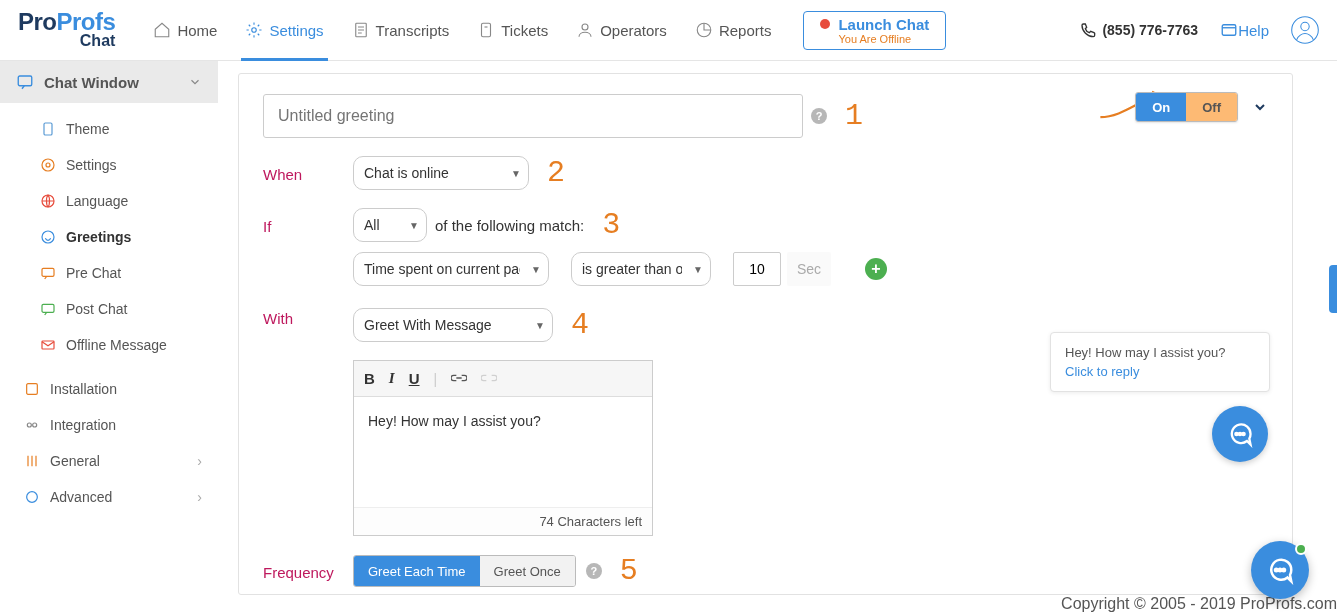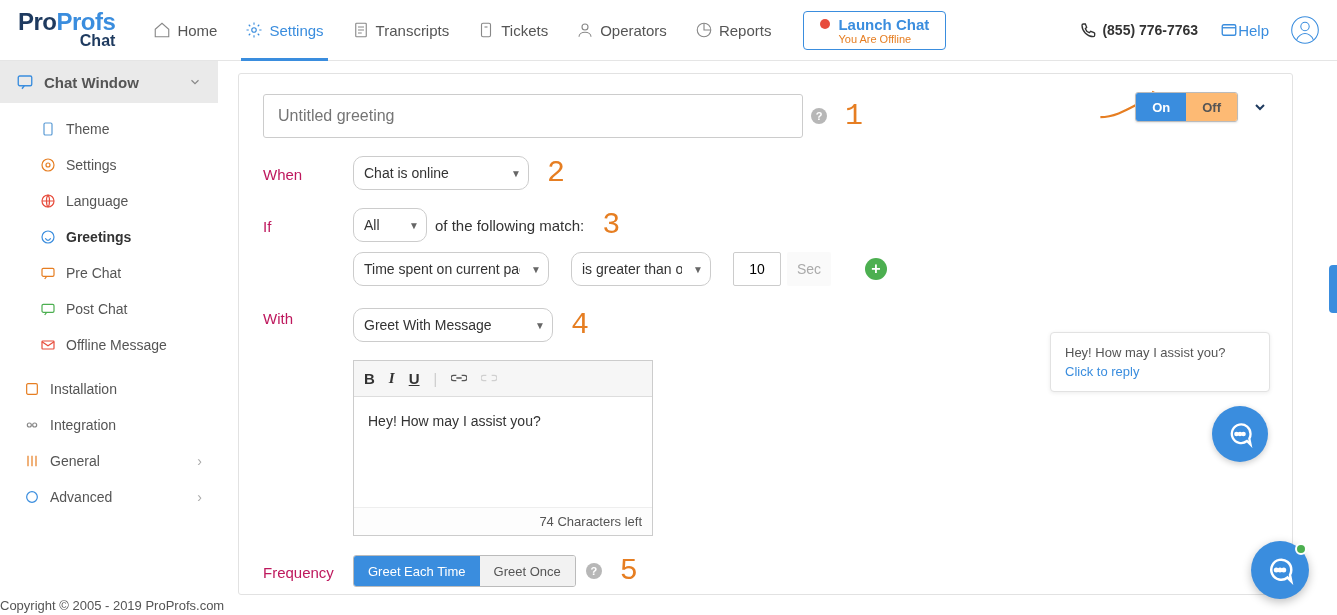--- a/index.html
+++ b/index.html
@@ -71,21 +71,21 @@
 .freq-toggle { display:flex; border:1px solid #bbb; border-radius:3px; overflow:hidden; height:32px; }
 .freq-btn { padding:0 14px; display:flex; align-items:center; font-size:13px; font-weight:400; cursor:pointer; background:#f2f2f2; color:#555; }
 .freq-btn.on { background:#3a8dde; color:#fff; }
 
 
 .chat-preview { position:absolute; right:22px; top:258px; width:220px; background:#fff; border:1px solid #e2e2e2; border-radius:4px; padding:12px 14px; box-shadow:0 1px 4px rgba(0,0,0,0.08); font-size:13px; color:#555; }
 .chat-preview .reply { color:#3a8dde; margin-top:4px; cursor:pointer; }
 .chat-bubble { position:absolute; right:24px; top:332px; width:56px; height:56px; background:#3a8dde; border-radius:50%; display:flex; align-items:center; justify-content:center; box-shadow:0 2px 6px rgba(0,0,0,0.2); }
 
 
-.footer { position:absolute; bottom:2px; left:0; right:0; text-align:left; font-size:13px; color:#555; }
+.footer { position:absolute; bottom:2px; left:0; right:0; text-align:right; font-size:16px; color:#555; }
 
 
 .floating-chat { position:absolute; right:28px; bottom:16px; width:58px; height:58px; background:#3a8dde; border-radius:50%; display:flex; align-items:center; justify-content:center; box-shadow:0 3px 10px rgba(0,0,0,0.25); }
 .floating-dot { position:absolute; top:2px; right:2px; width:12px; height:12px; background:#4caf50; border-radius:50%; border:2px solid #fff; }
 
 .side-tab { position:absolute; right:0; top:265px; width:8px; height:48px; background:#3a8dde; border-radius:4px 0 0 4px; }
 
 svg.ico{display:block}
 </style>
 </head>

